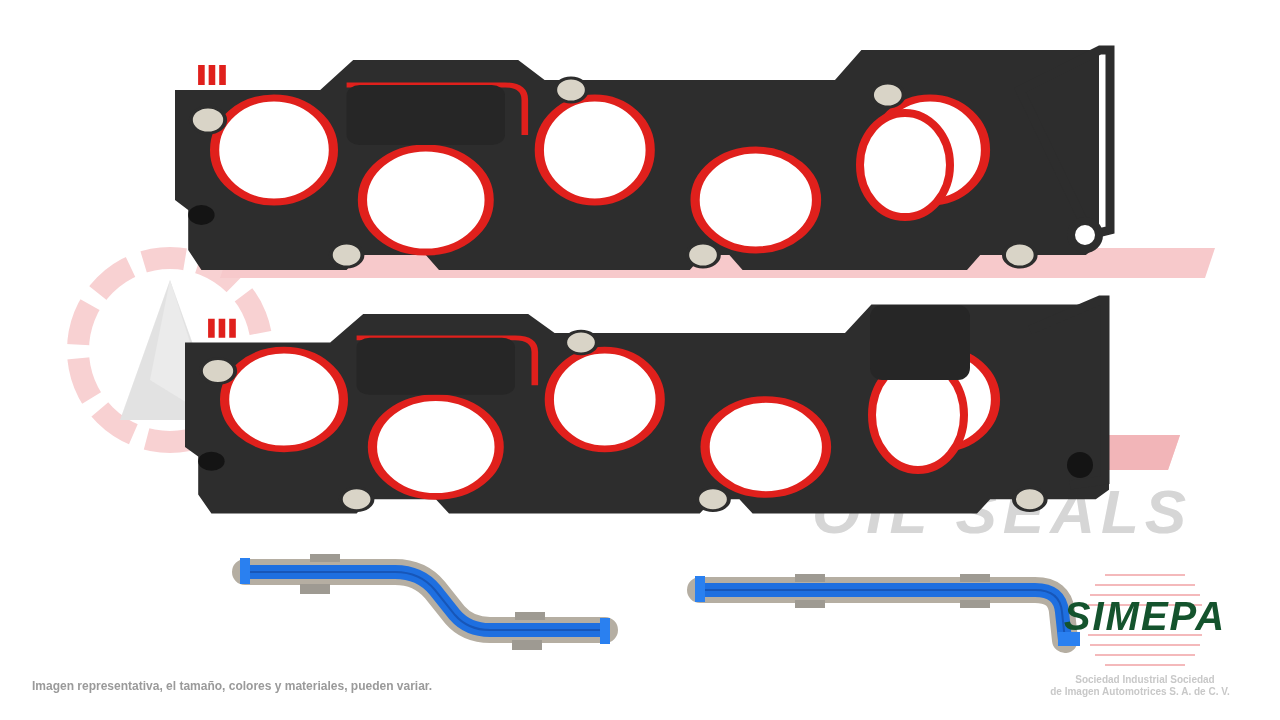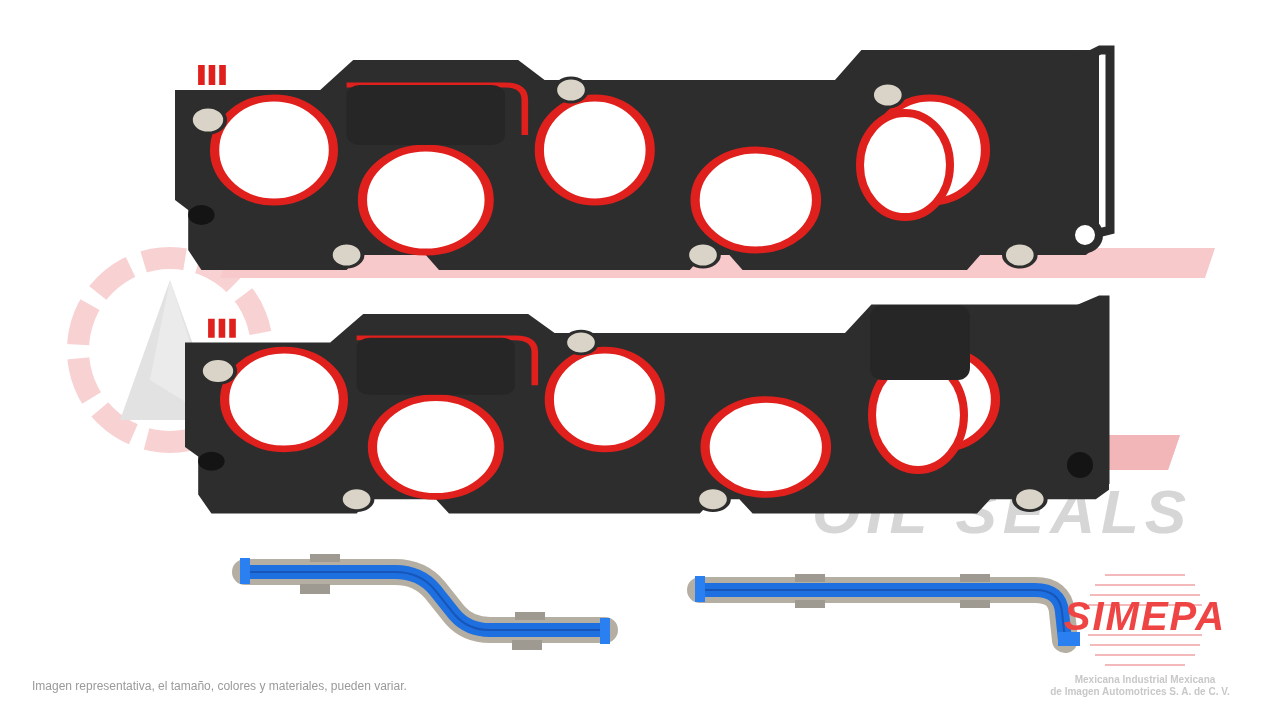--- a/index.html
+++ b/index.html
@@ -2,23 +2,23 @@
 <html><head>
 <meta charset="utf-8">
 <style>
   html, body { margin:0; padding:0; }
   body { width:1280px; height:720px; background:#ffffff; position:relative; overflow:hidden; font-family:"Liberation Sans", sans-serif; }
   .layer { position:absolute; left:0; top:0; width:1280px; height:720px; }
   .wm-text { position:absolute; font-family:"Liberation Sans", sans-serif; font-weight:bold; font-style:italic; color:#d6d6d6; letter-spacing:4px; }
   .wm-gaskets { left:250px; top:186px; font-size:62px; }
   .wm-oilseals { left:812px; top:476px; font-size:62px; letter-spacing:6px; }
   .wm-brand { left:470px; top:298px; font-size:150px; color:#d9d9d9; letter-spacing:10px; opacity:.9; }
-  .caption { position:absolute; left:32px; top:679px; font-size:12px; font-weight:normal; color:#9a9a9a; }
+  .caption { position:absolute; left:32px; top:679px; font-size:12px; font-weight:bold; color:#9a9a9a; }
   .simepa { position:absolute; left:1030px; top:560px; width:230px; text-align:center; }
-  .simepa-word { font-size:40px; font-weight:bold; font-style:italic; color:#ef4444; letter-spacing:2px; position:relative; top:34px; }
+  .simepa-word { font-size:40px; font-weight:bold; font-style:italic; color:#14532d; letter-spacing:2px; position:relative; top:34px; }
   .simepa-sub { position:absolute; left:0; width:230px; font-size:10px; font-weight:bold; color:#c8c8c8; text-align:center; line-height:12px; }
 </style>
 </head>
 <body>
 
 <svg class="layer" viewBox="0 0 1280 720">
   <g opacity="0.85">
     <circle cx="170" cy="350" r="92" fill="none" stroke="#f7c9cb" stroke-width="22"></circle>
     <circle cx="170" cy="350" r="92" fill="none" stroke="#ffffff" stroke-width="24" stroke-dasharray="14 42"></circle>
     <polygon points="170,280 120,420 220,420" fill="#dedede"></polygon>
@@ -107,17 +107,17 @@
         <line x1="65" y1="25" x2="165" y2="25"></line>
       <line x1="60" y1="35" x2="170" y2="35"></line>
         <line x1="58" y1="45" x2="172" y2="45"></line>
       <line x1="58" y1="75" x2="172" y2="75"></line>
         <line x1="60" y1="85" x2="170" y2="85"></line>
       <line x1="65" y1="95" x2="165" y2="95"></line>
         <line x1="75" y1="105" x2="155" y2="105"></line>
     </g>
   </svg>
   <div class="simepa-word">SIMEPA</div>
-  <div class="simepa-sub" style="top:114px">Mexicana Industrial Mexicana</div>
+  <div class="simepa-sub" style="top:114px">Sociedad Industrial Sociedad</div>
   <div class="simepa-sub" style="top:126px; left:-20px; width:260px">de Imagen Automotrices S. A. de C. V.</div>
 </div>
 
 <div class="caption">Imagen representativa, el tamaño, colores y materiales, pueden variar.</div>
 
 </body></html>

